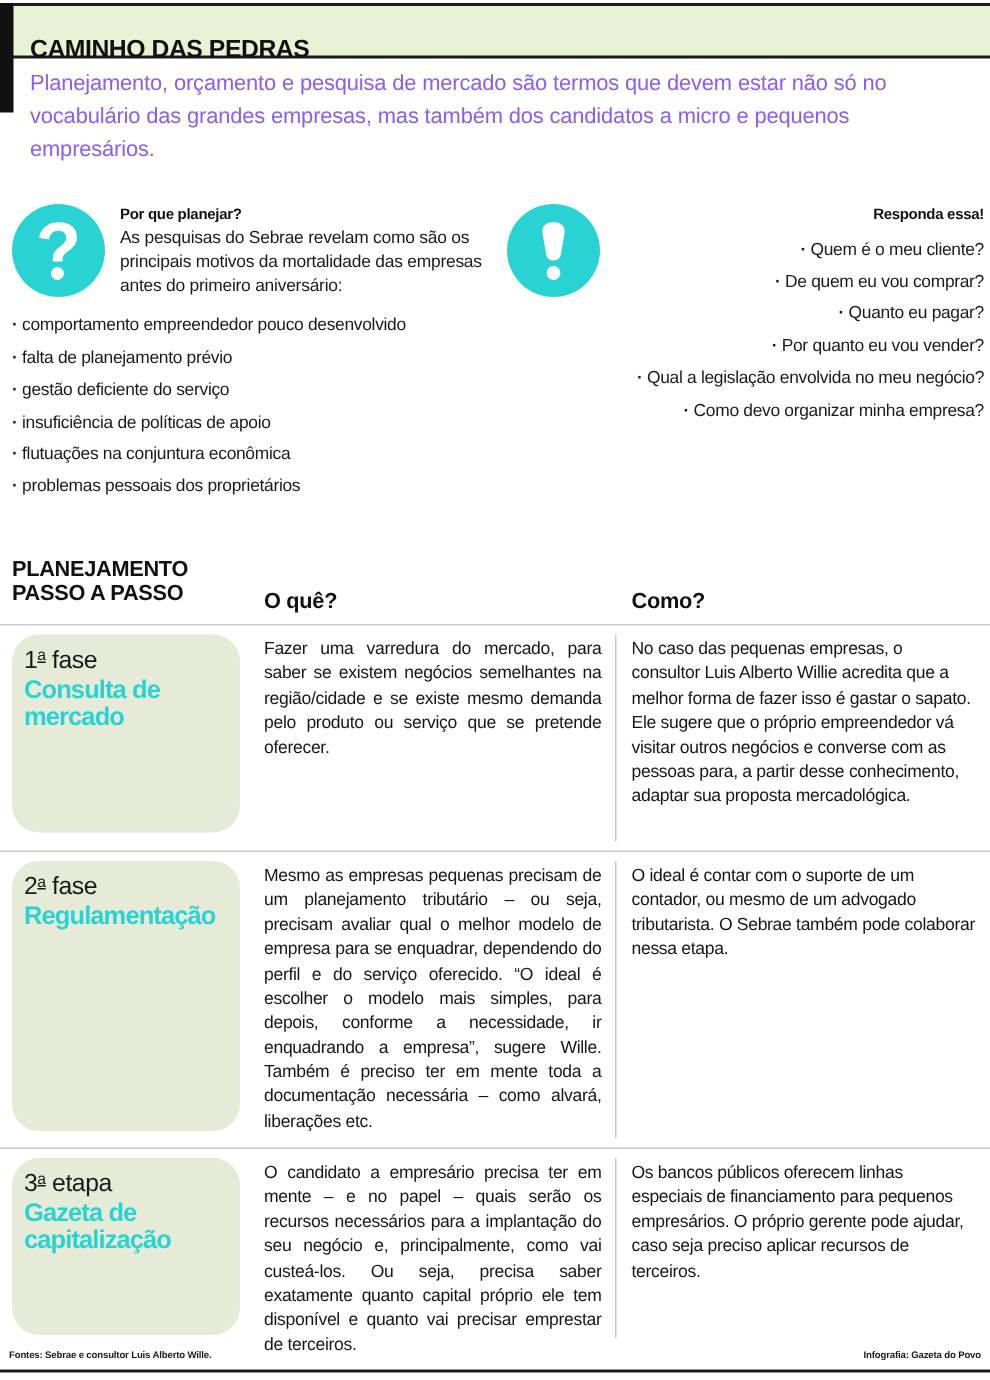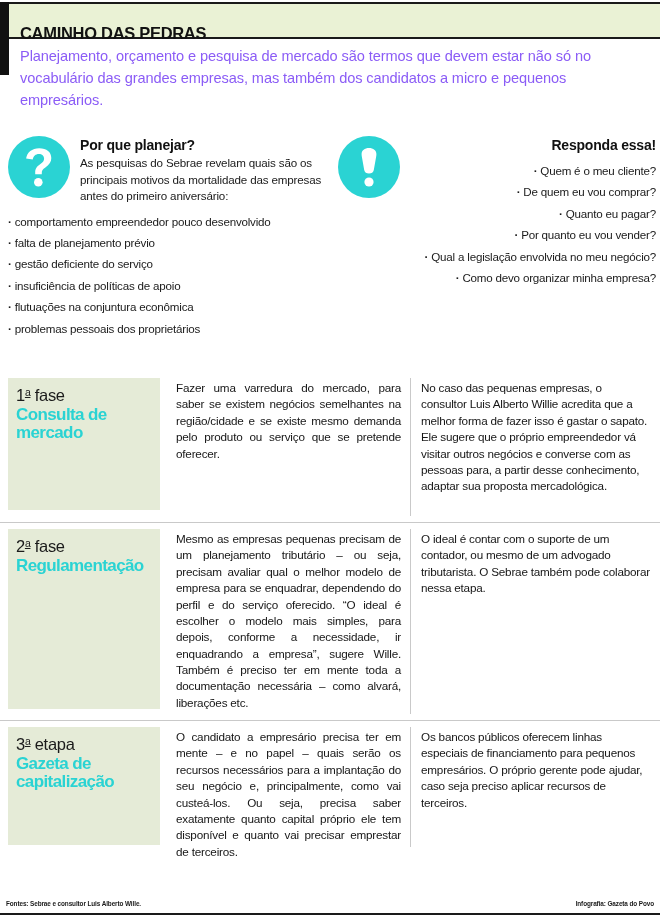--- a/index.html
+++ b/index.html
@@ -89,21 +89,21 @@
     border-radius: 50%;
     background: #2ad3d3;
     display: flex;
     align-items: center;
     justify-content: center;
   }
   .circle svg { display: block; }
 
   .panel-head {
     margin-left: 72px;
-    font-size: 14px;
+    font-size: 10px;
     font-weight: bold;
     color: #111111;
     letter-spacing: -0.2px;
     line-height: 1.1;
     padding-top: 4px;
   }
   .panel-lede {
     margin-left: 72px;
     font-size: 11.6px;
     line-height: 1.40;
@@ -172,20 +172,21 @@
   }
   .row:first-of-type { border-top: none; }
 
   .cell-phase {
     position: absolute;
     left: 8px; top: 6px;
     width: 152px;
     background: #e5ebd7;
     box-sizing: border-box;
     padding: 9px 8px 12px 8px;
+    border-radius: 18px;
   }
   .phase-num {
     font-size: 16.5px;
     color: #1b1b1b;
     letter-spacing: -0.3px;
     line-height: 1.05;
     font-weight: normal;
   }
   .phase-num sup {
     font-size: 10.5px;
@@ -275,21 +276,21 @@
   <div class="panels">
 
     <div class="panel panel-left">
       <div class="circle">
         <svg width="40" height="44" viewBox="0 0 40 44" aria-hidden="true">
           <path d="M20.2 3.2c-7.2 0-12.2 4.1-13.1 10.4l6.6 1.0c0.6-3.6 2.9-5.7 6.2-5.7 3.1 0 5.2 1.9 5.2 4.6 0 2.2-1.0 3.6-4.0 5.8-3.6 2.6-4.9 4.6-4.9 8.1v1.9h6.6v-1.4c0-2.3 0.8-3.4 3.6-5.4 4.1-2.9 5.9-5.6 5.9-9.5 0-5.9-4.6-9.8-12.1-9.8z" fill="#ffffff"></path>
           <circle cx="19.3" cy="37.3" r="4.3" fill="#ffffff"></circle>
         </svg>
       </div>
       <div class="panel-head">Por que planejar?</div>
-      <div class="panel-lede">As pesquisas do Sebrae revelam quais são os principais motivos da mortalidade das empresas antes do primeiro aniversário:</div>
+      <div class="panel-lede">As pesquisas do Sebrae revelam como são os principais motivos da mortalidade das empresas antes do primeiro aniversário:</div>
       <ul class="panel-list">
         <li>comportamento empreendedor pouco desenvolvido</li>
         <li>falta de planejamento prévio</li>
         <li>gestão deficiente do serviço</li>
         <li>insuficiência de políticas de apoio</li>
         <li>flutuações na conjuntura econômica</li>
         <li>problemas pessoais dos proprietários</li>
       </ul>
     </div>
 
@@ -307,20 +308,28 @@
         <li>Quanto eu pagar?</li>
         <li>Por quanto eu vou vender?</li>
         <li>Qual a legislação envolvida no meu negócio?</li>
         <li>Como devo organizar minha empresa?</li>
       </ul>
     </div>
   </div>
 
   <div class="table">
 
+    <div class="thead">
+      <div class="th-planejamento">
+        <span>PLANEJAMENTO</span><br>
+        <span>PASSO A PASSO</span>
+      </div>
+      <div class="th-oque">O quê?</div>
+      <div class="th-como">Como?</div>
+    </div>
 
     <div class="row" style="height:150px;">
       <div class="cell-phase" style="height:132px;">
         <div class="phase-num"><span>1</span><sup>a</sup> <span>fase</span></div>
         <div class="phase-name">Consulta de mercado</div>
       </div>
       <div class="vdivider"></div>
       <div class="cell-what">Fazer uma varredura do mercado, para saber se existem negócios semelhantes na região/cidade e se existe mesmo demanda pelo produto ou serviço que se pretende oferecer.</div>
       <div class="cell-how">No caso das pequenas empresas, o consultor Luis Alberto Willie acredita que a melhor forma de fazer isso é gastar o sapato. Ele sugere que o próprio empreendedor vá visitar outros negócios e converse com as pessoas para, a partir desse conhecimento, adaptar sua proposta mercadológica.</div>
     </div>

